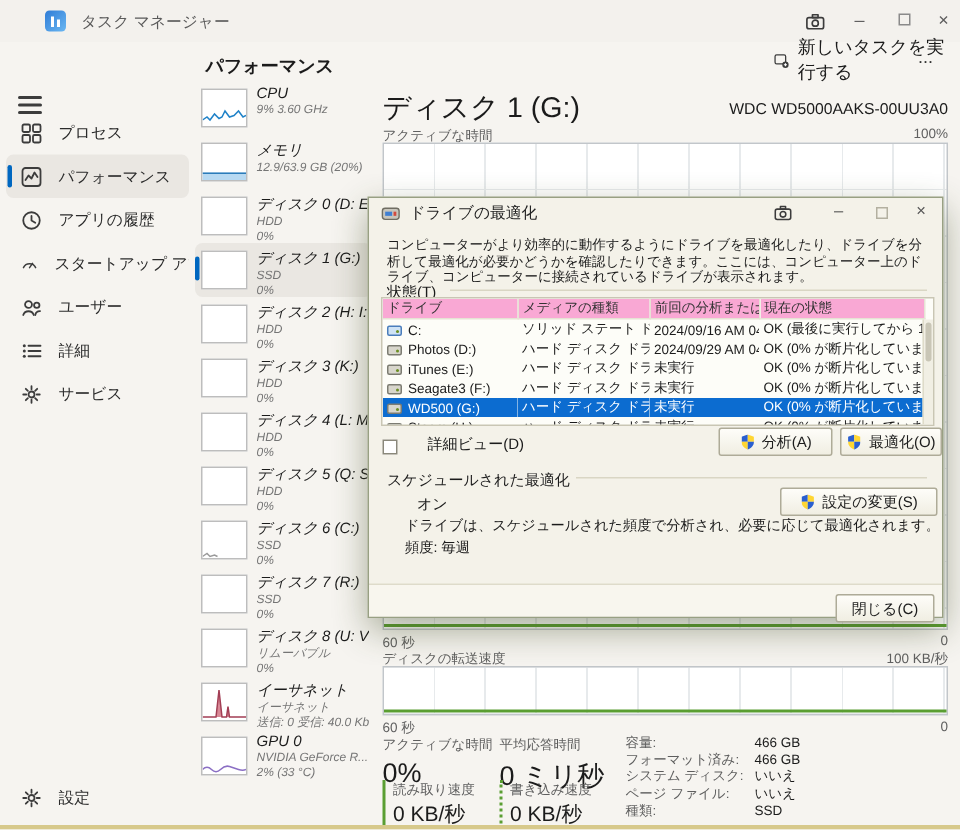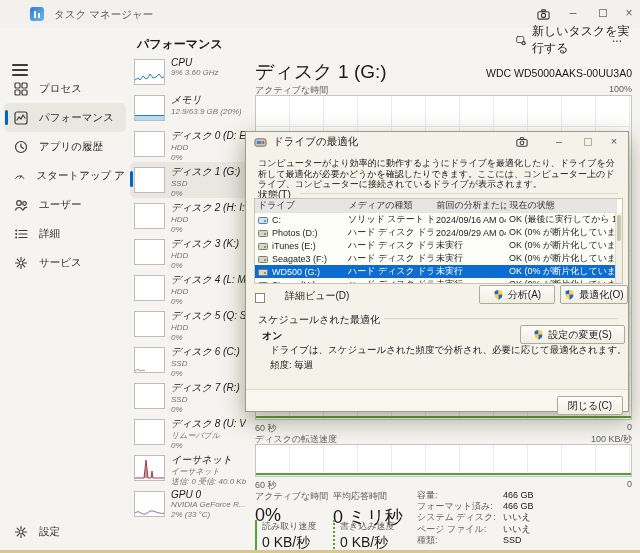--- a/index.html
+++ b/index.html
@@ -84,37 +84,37 @@
   .dlg-cap { position:absolute; top:3px; width:16px; height:14px; text-align:center; color:#555;
     font-size:11px; line-height:13px; }
   .dlg-desc { left:12px; top:26px; width:362px; height:31px; overflow:hidden;
     font-size:9px; line-height:10.5px; color:#1c1c1c; }
   .grp-lab { font-size:10px; color:#1c1c1c; white-space:nowrap; }
   .grp-rule { position:absolute; height:1px; background:#d9d6c4; }
   .listbox { left:8px; top:66px; width:369px; height:86px; background:#fdfdf8;
     border:1px solid #c9c6b4; overflow:hidden; }
   table.drv { border-collapse:collapse; width:361px; table-layout:fixed; font-size:9px; }
   table.drv th { font-weight:400; text-align:left; color:#333; height:13px; padding:0 3px;
-    border-right:1px solid #e6e3d4; border-bottom:1px solid #e6e3d4; background:#e5e5e5;
+    border-right:1px solid #e6e3d4; border-bottom:1px solid #e6e3d4; background:#f9a8d4;
     white-space:nowrap; overflow:hidden; }
   table.drv td { height:12px; padding:0 3px; white-space:nowrap; overflow:hidden; color:#1c1c1c; }
   tr.sel td { background:#0c6cd0; color:#fff; }
   .drv-ico { display:inline-block; width:10px; height:7px; border:1px solid #7c7c72;
     border-radius:1.5px; background:#d8d6cc; margin-right:4px; vertical-align:-1px; position:relative; }
   .drv-ico::after { content:""; position:absolute; right:1px; top:2px; width:2px; height:2px;
     border-radius:50%; background:#6b8e23; }
   .drv-ico.c { background:#cfe3f5; border-color:#4a7dbb; }
   .sb { position:absolute; right:0; top:14px; bottom:0; width:7px; background:#f1efe4; border-left:1px solid #dedbc9; }
   .sb-thumb { position:absolute; left:1px; top:2px; width:4px; height:26px; background:#c9c6b6; border-radius:2px; }
   .w32-btn { position:absolute; height:19px; background:linear-gradient(#fefdf9,#f0eee2);
     border:1px solid #aeab98; border-radius:2px; display:flex; align-items:center; justify-content:center;
     gap:4px; font-size:10px; color:#1c1c1c; }
   .chk-row { left:9px; top:157px; display:flex; align-items:flex-end; gap:20px; }
   .chk { width:10px; height:10px; border:1px solid #8a887a; background:#fff; }
-  .sched-on { left:16px; top:197px; font-weight:700; }
+  .sched-on { left:32px; top:197px; font-weight:400; }
   .sched-desc { left:24px; top:212px; width:350px; white-space:nowrap; overflow:hidden; font-size:9.5px; }
   .sched-freq { left:24px; top:227px; font-size:9.5px; }
   .dlg-footer { left:0; right:0; bottom:0; height:22px; background:#f8f6ee; border-top:1px solid #dedbca;margin-top:16px; }
 
   .bottom-edge { left:0; bottom:0; width:640px; height:3px; background:#d7c98b; }
   .icon-stroke { stroke:#3c3c3c; fill:none; stroke-width:1.2; stroke-linecap:round; stroke-linejoin:round; }
 </style>
 </head>
 <body>
 

